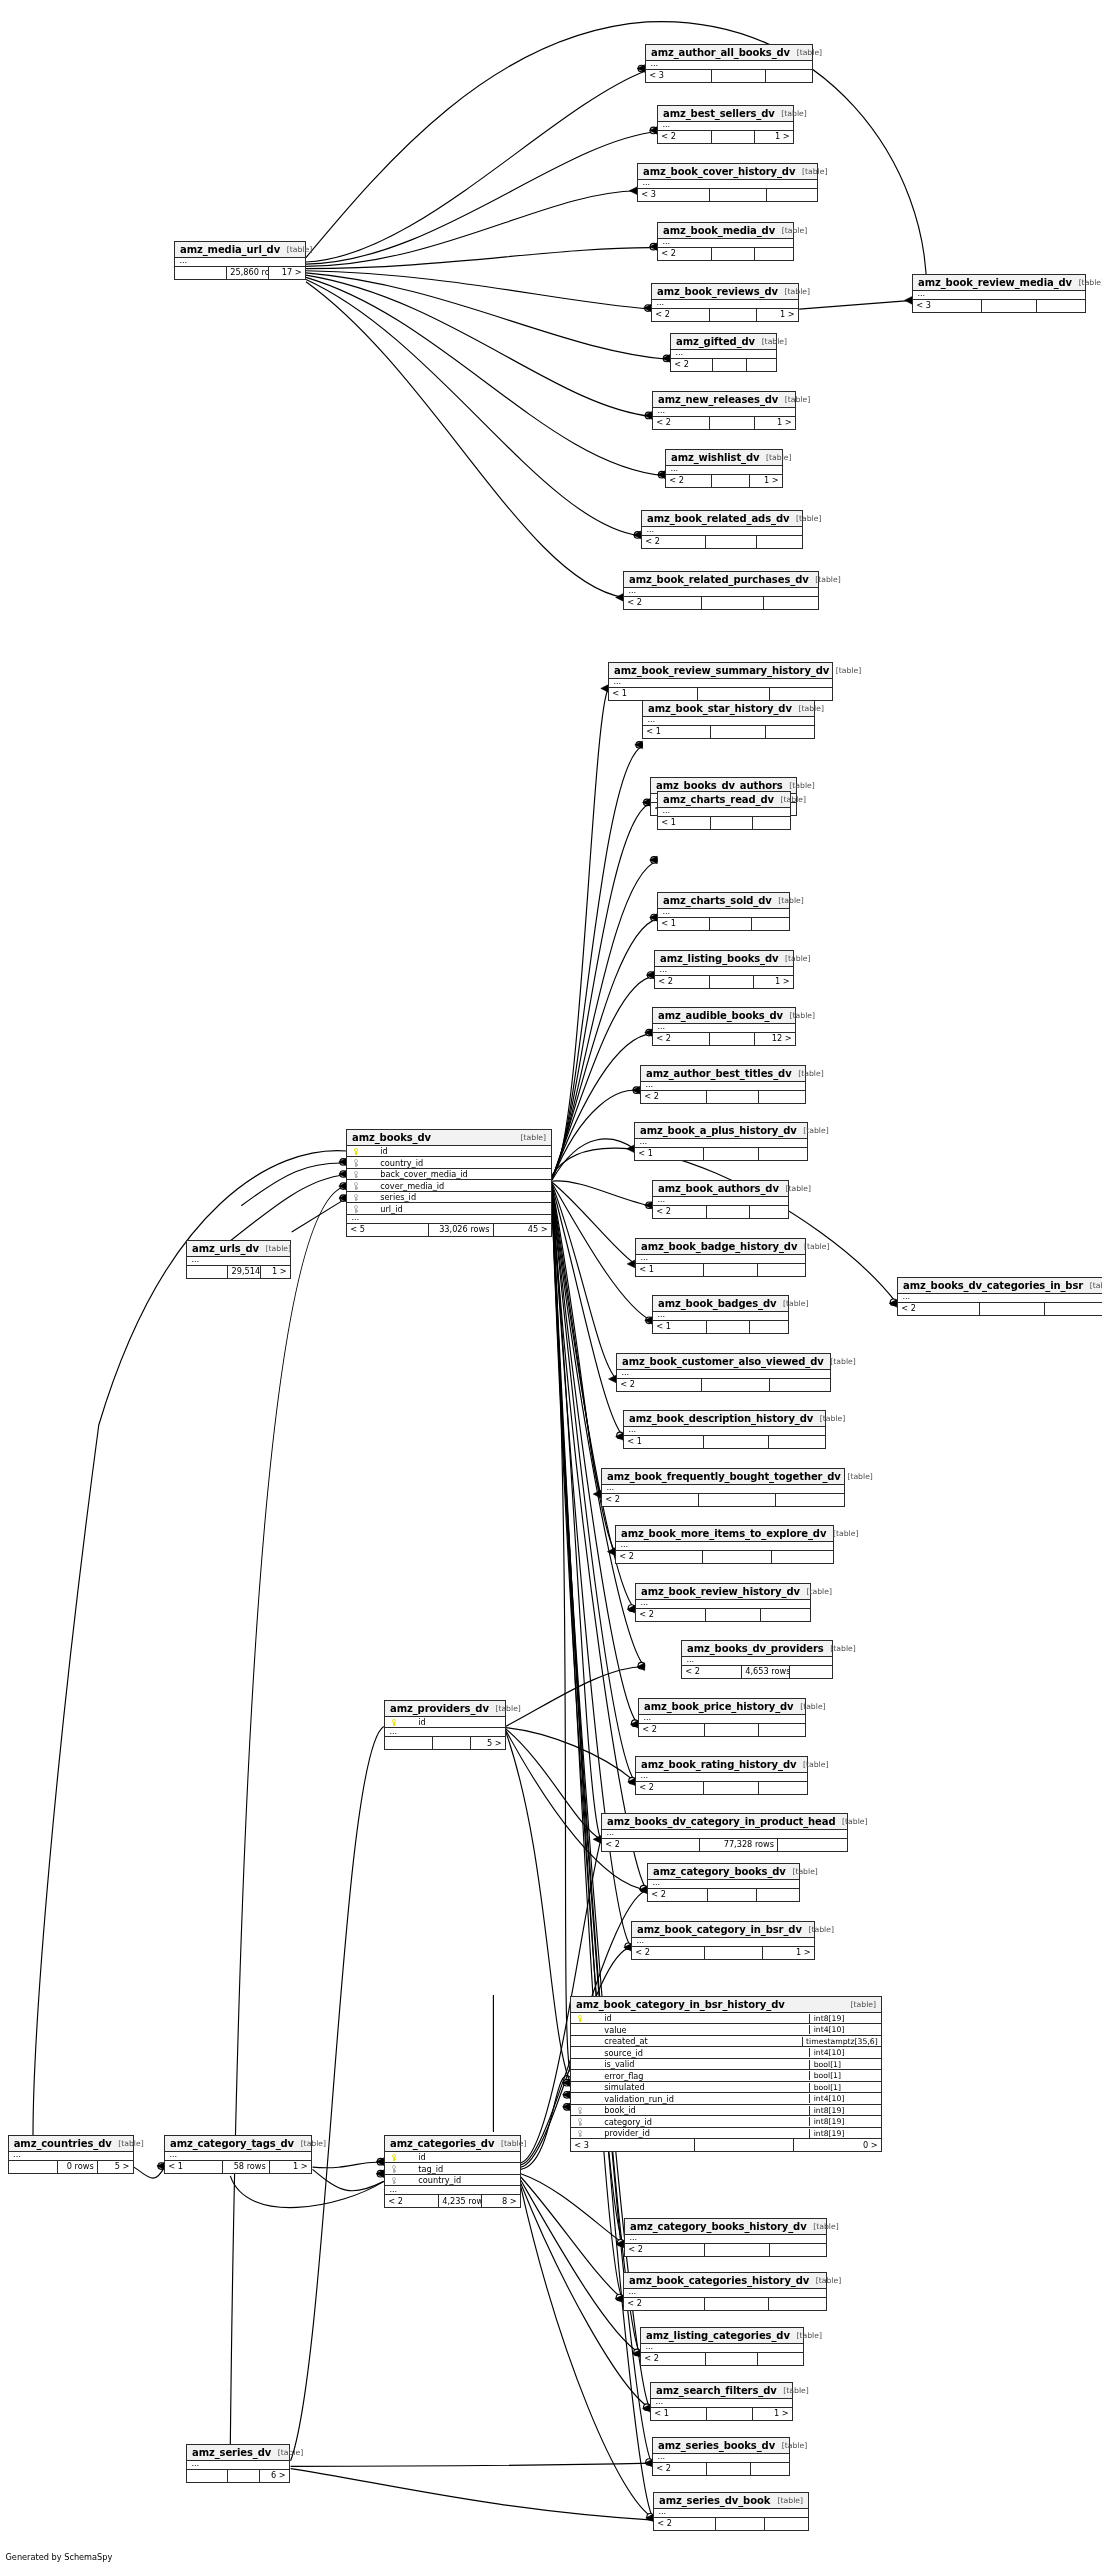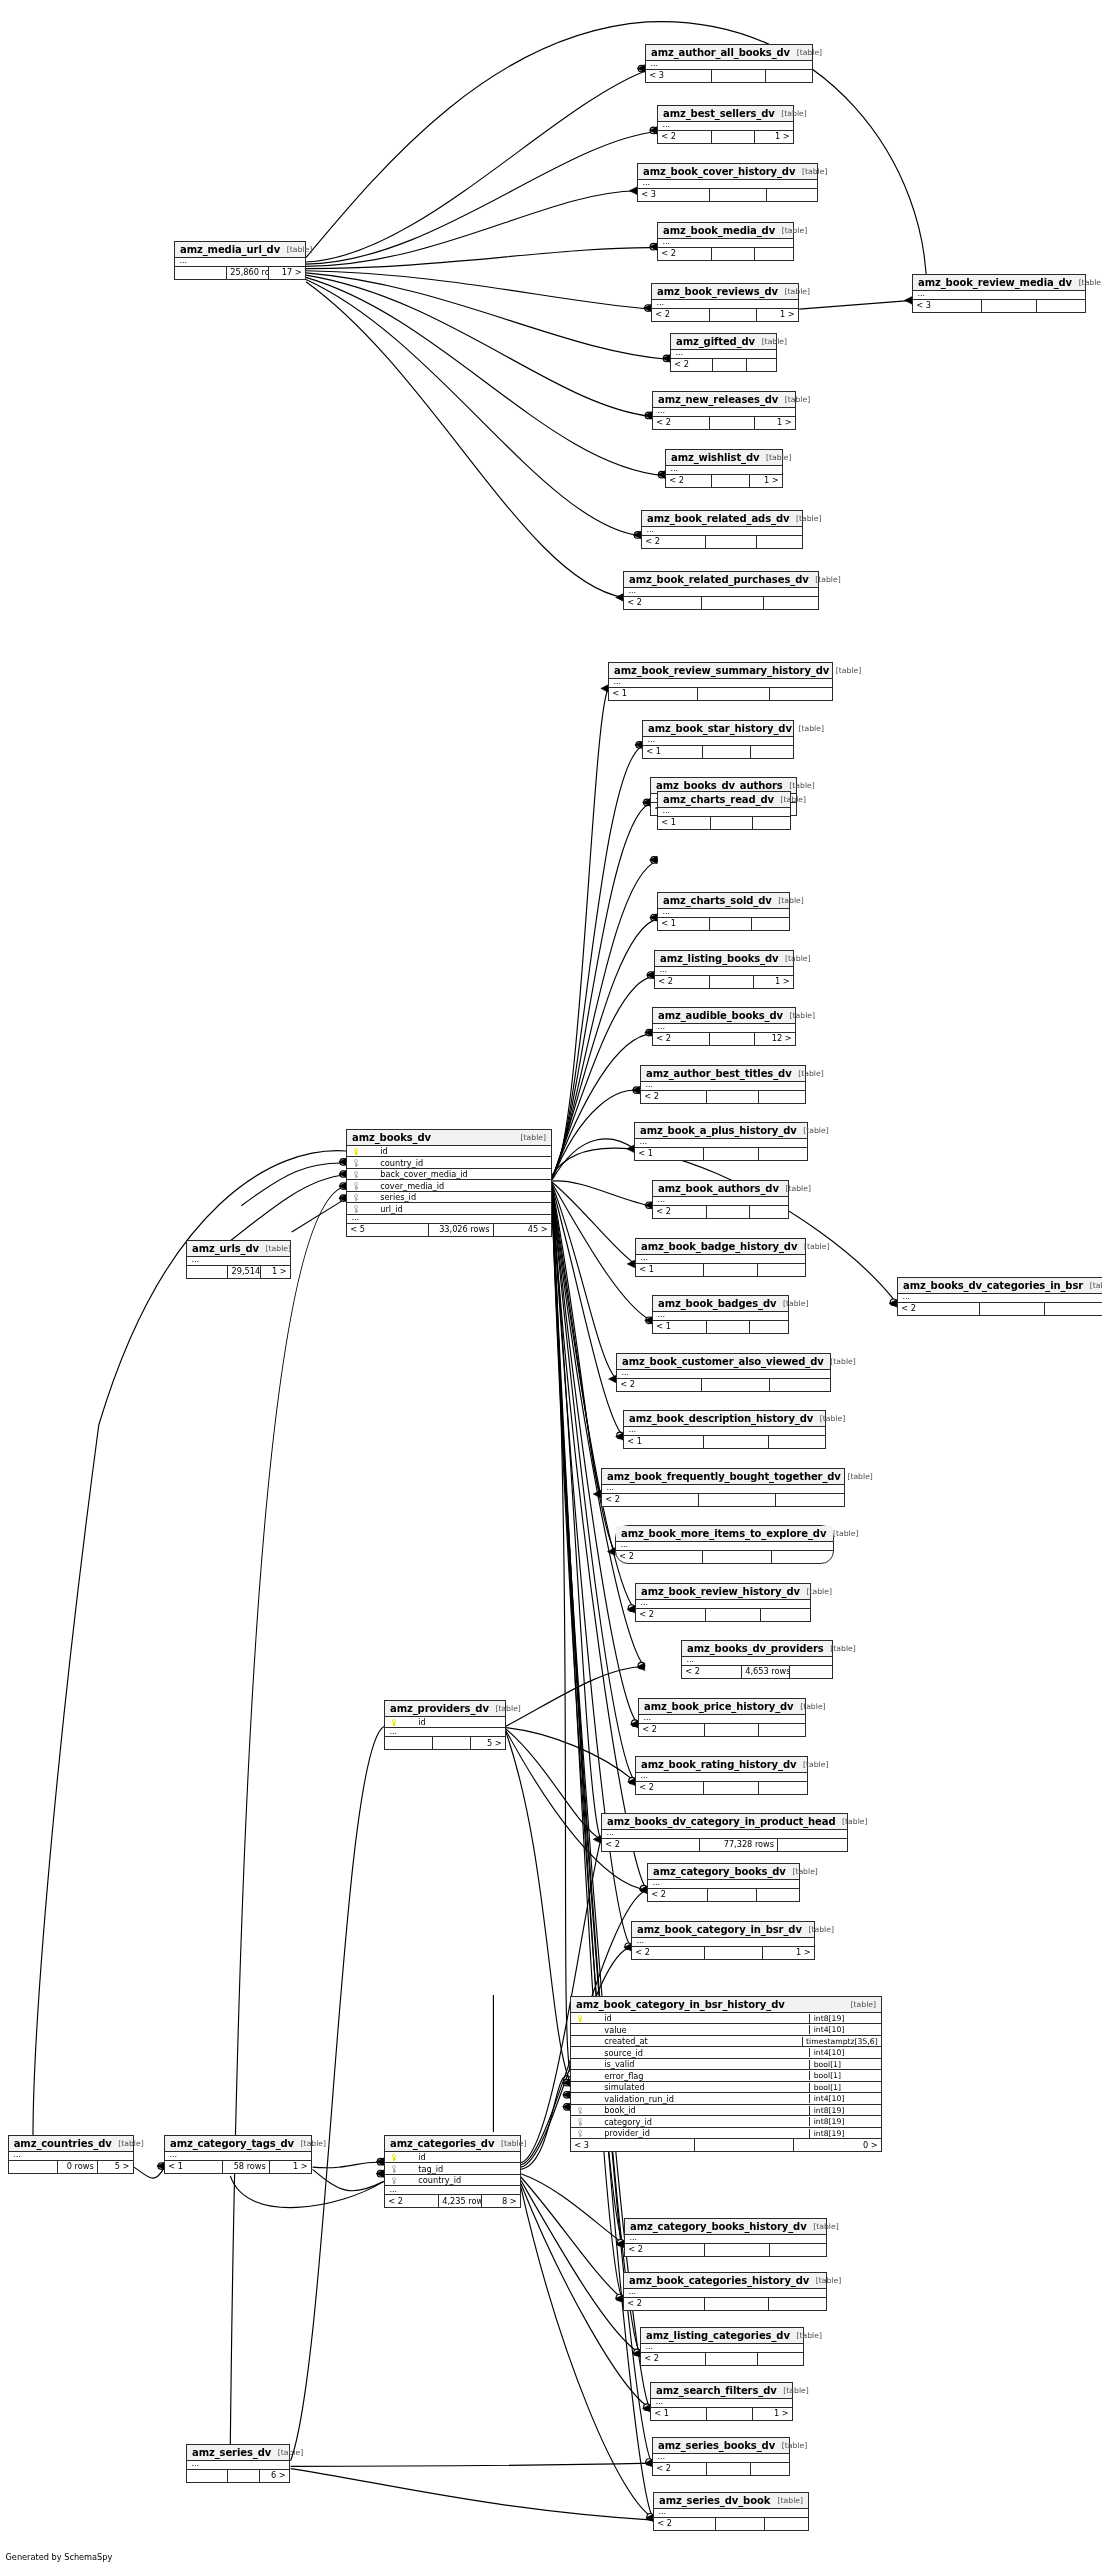--- a/index.html
+++ b/index.html
@@ -384,21 +384,21 @@
           <span class="nm">amz_book_review_summary_history_dv</span>
           <span class="tag">[table]</span>
         </div>
         <div class="ell">...</div>
         <div class="foot">
           <div class="f1">&lt; 1</div>
           <div class="f2"></div>
           <div class="f3"></div>
         </div>
       </div>
-      <div class="tbl" style="left: 642px; top: 720px; width: 152px;">
+      <div class="tbl" style="left: 642px; top: 700px; width: 173px;">
         <div class="hdr">
           <span class="nm">amz_book_star_history_dv</span>
           <span class="tag">[table]</span>
         </div>
         <div class="ell">...</div>
         <div class="foot">
           <div class="f1">&lt; 1</div>
           <div class="f2"></div>
           <div class="f3"></div>
         </div>
@@ -552,21 +552,21 @@
           <span class="nm">amz_book_frequently_bought_together_dv</span>
           <span class="tag">[table]</span>
         </div>
         <div class="ell">...</div>
         <div class="foot">
           <div class="f1">&lt; 2</div>
           <div class="f2"></div>
           <div class="f3"></div>
         </div>
       </div>
-      <div class="tbl" style="left: 615px; top: 1525px; width: 219px; border-radius: 13px;">
+      <div class="tbl" style="left: 615px; top: 1525px; width: 219px;">
         <div class="hdr">
           <span class="nm">amz_book_more_items_to_explore_dv</span>
           <span class="tag">[table]</span>
         </div>
         <div class="ell">...</div>
         <div class="foot">
           <div class="f1">&lt; 2</div>
           <div class="f2"></div>
           <div class="f3"></div>
         </div>

